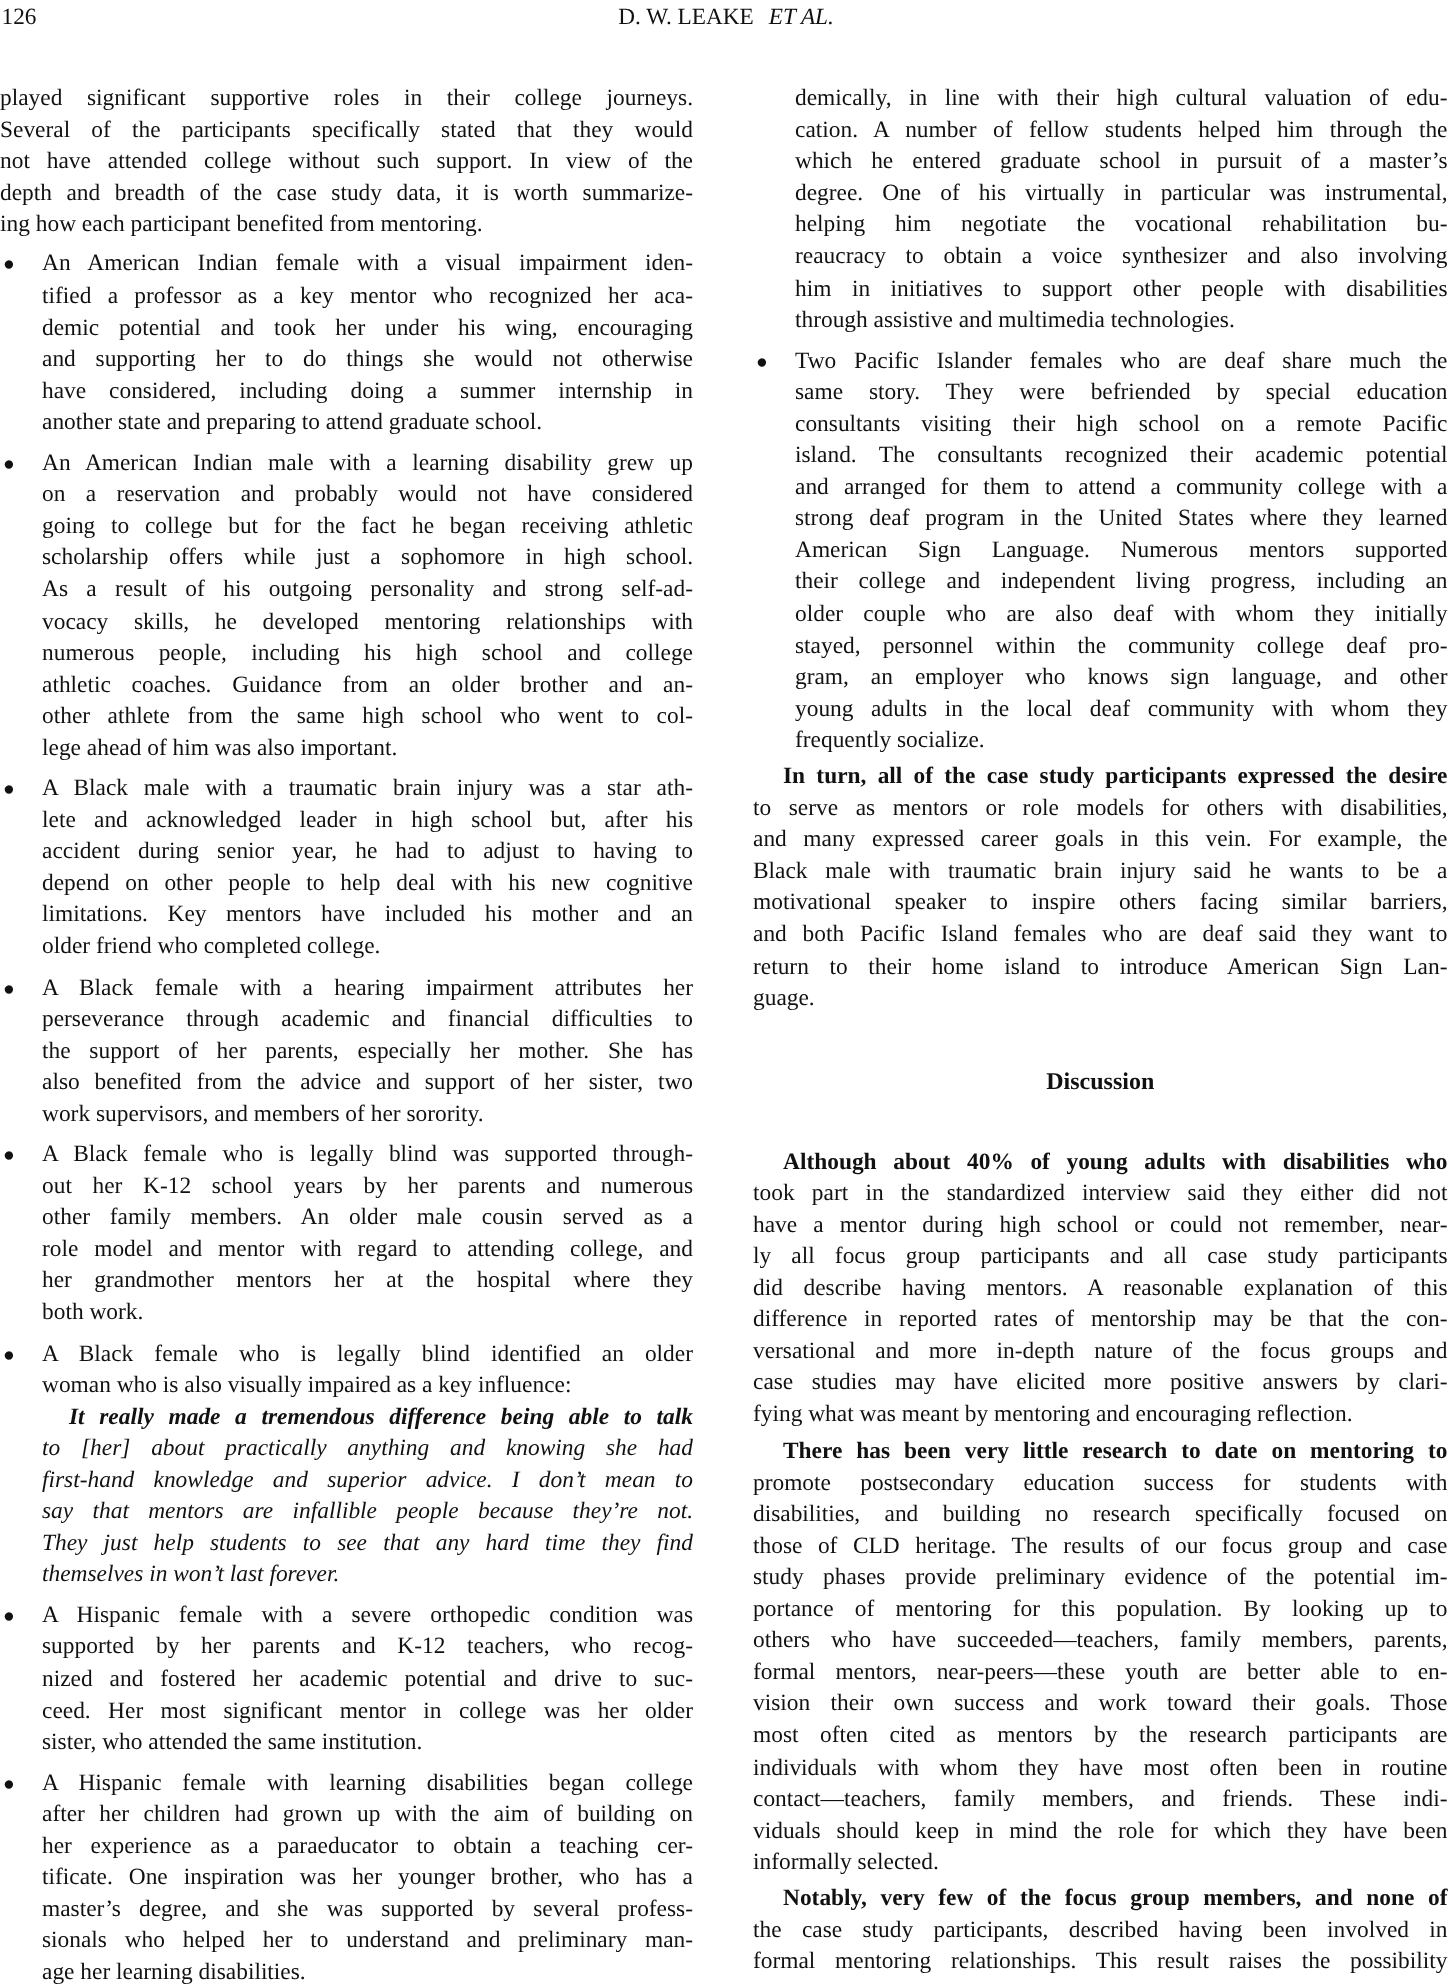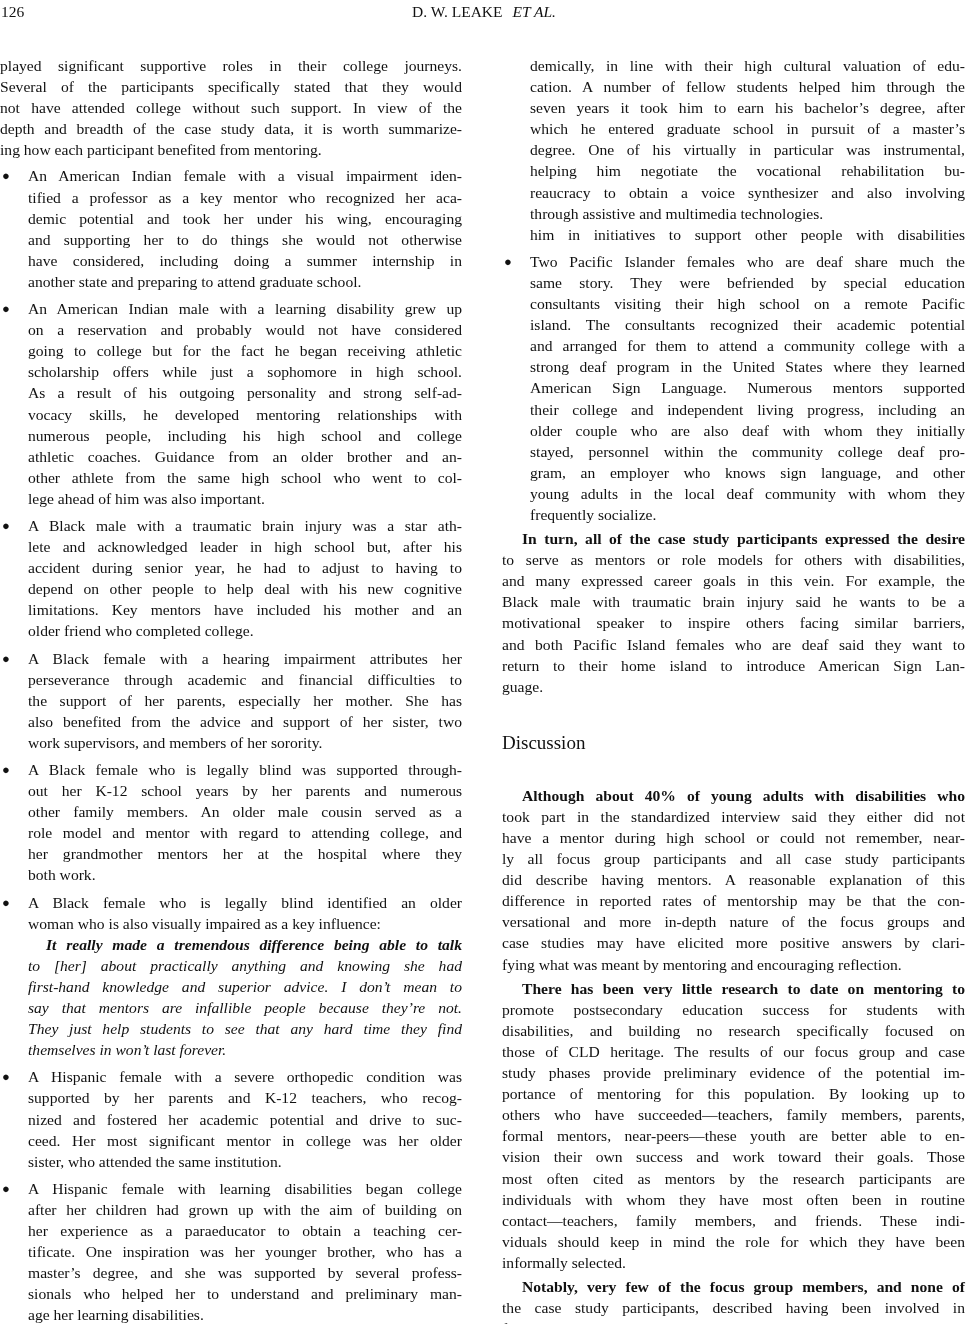--- a/index.html
+++ b/index.html
@@ -15,21 +15,21 @@
   .line { display:block; text-align:justify; text-align-last:justify; white-space:nowrap; height:21.1px; }
   .line.last { text-align-last:left; }
   .line.indent { padding-left:20px;font-weight:bold; }
   .ind-b { padding-left:28px; }
   .bullet-item { position:relative; margin-top:6px; }
   .bullet-item:first-child { margin-top:0; }
   .bullet { position:absolute; left:2px; top:0; font-size:13px; }
   .para { margin:0; }
   .quote { font-style:italic; padding-left:28px; }
   .quote .line.indent { padding-left:18px; }
-  .section-title { text-align:left; font-weight:normal; font-size:19px; line-height:24px; margin:34px 0 30px 0; }
+  .section-title { text-align:center; font-weight:bold; font-size:16px; line-height:24px; margin:34px 0 30px 0; }
 </style>
 </head>
 <body>
 
 <div class="header">
   <span class="page-num">126</span>
   <div class="running-head">
     <span>D. W. LEAKE</span><i>ET AL.</i>
   </div>
 </div>
@@ -122,27 +122,26 @@
         <span class="line">sionals who helped her to understand and preliminary man-</span>
         <span class="line last">age her learning disabilities.</span>
       </div>
     </div>
 </div>
 
 <div class="col col-right" id="right-col">
   <div class="ind-b" id="right-cont">
       <span class="line">demically, in line with their high cultural valuation of edu-</span>
       <span class="line">cation. A number of fellow students helped him through the</span>
-      <span class="line">seven years it took him to earn his bachelor’s degree, after</span>
       <span class="line">which he entered graduate school in pursuit of a master’s</span>
       <span class="line">degree. One of his virtually in particular was instrumental,</span>
       <span class="line">helping him negotiate the vocational rehabilitation bu-</span>
       <span class="line">reaucracy to obtain a voice synthesizer and also involving</span>
+      <span class="line">him in initiatives to support other people with disabilities</span>
       <span class="line last">through assistive and multimedia technologies.</span>
-      <span class="line">him in initiatives to support other people with disabilities</span>
     </div>
   <div id="right-bullets" style="margin-top: 6px;">
       <div class="bullet-item ind-b">
         <span class="bullet">●</span>
         <span class="line">Two Pacific Islander females who are deaf share much the</span>
         <span class="line">same story. They were befriended by special education</span>
         <span class="line">consultants visiting their high school on a remote Pacific</span>
         <span class="line">island. The consultants recognized their academic potential</span>
         <span class="line">and arranged for them to attend a community college with a</span>
         <span class="line">strong deaf program in the United States where they learned</span>

